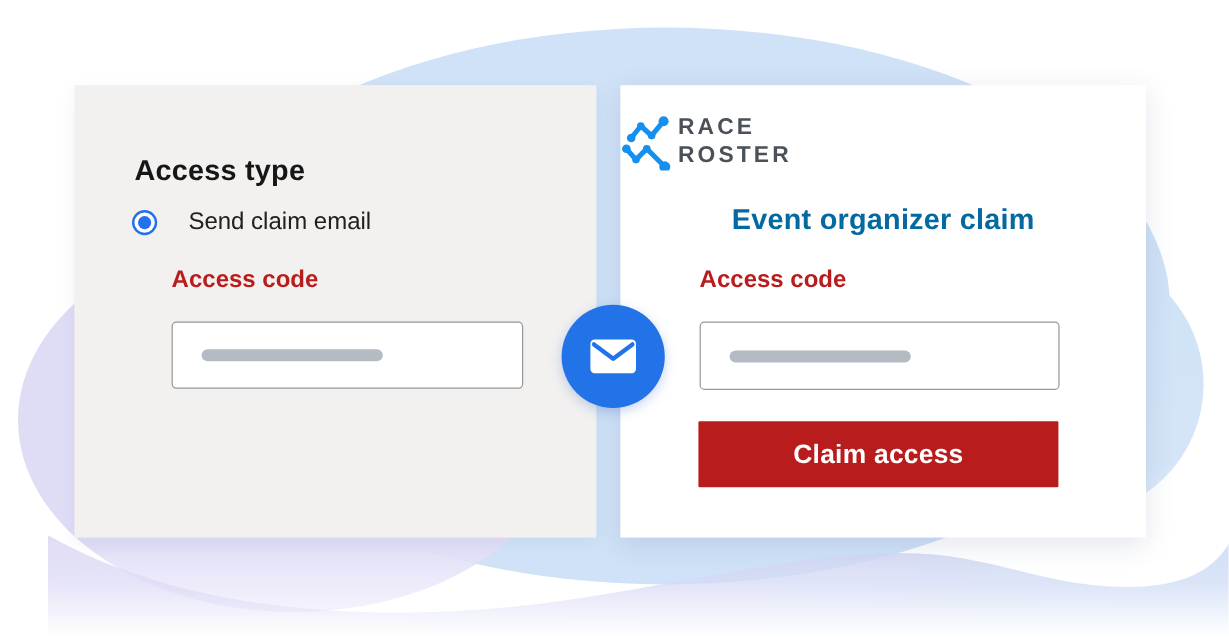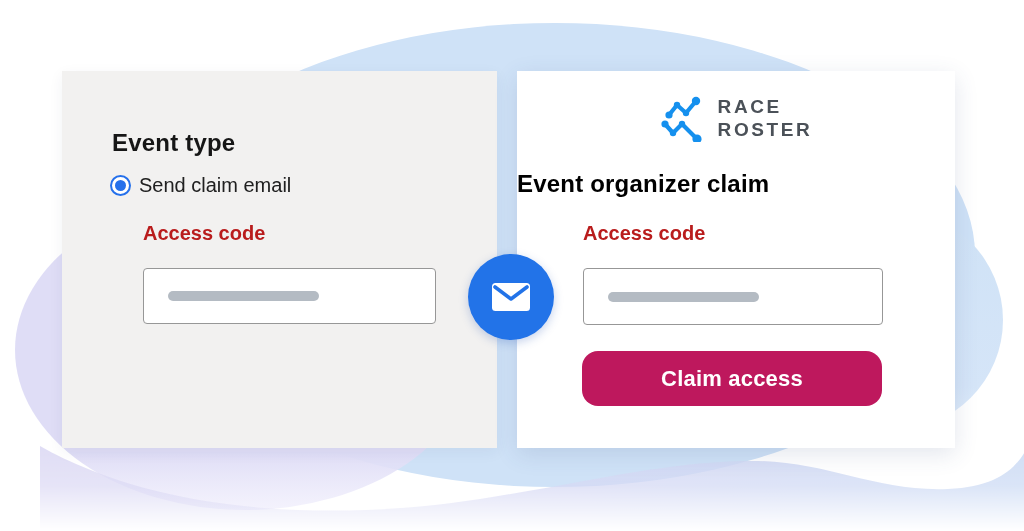--- a/index.html
+++ b/index.html
@@ -21,21 +21,21 @@
     left:517px;width:438px;background:#ffffff;
     box-shadow:0 6px 22px rgba(60,80,130,0.14);
   }
 
   .panel-title{
     position:absolute;left:50px;top:58px;margin:0;
     font-size:24px;font-weight:bold;color:#161616;letter-spacing:.2px;
   }
 
   
-  .radio-row{position:absolute;left:48px;display:flex;align-items:center;gap:8px;cursor:pointer;}
+  .radio-row{position:absolute;left:48px;display:flex;align-items:center;gap:26px;cursor:pointer;}
   .radio-row.first{top:103px;}
   .radio-row.second{top:295px;}
   .radio{
     width:21px;height:21px;border-radius:50%;background:#ffffff;
     box-sizing:border-box;border:2px solid #8d8d8d;flex:0 0 auto;
     display:flex;align-items:center;justify-content:center;
   }
   .radio.checked{border-color:#2570eb;}
   .radio.checked .dot{width:11px;height:11px;border-radius:50%;background:#2570eb;}
   .radio-label{font-size:20px;color:#202020;}
@@ -52,33 +52,33 @@
     border:1px solid #979797;border-radius:4px;box-sizing:border-box;
     display:flex;align-items:center;padding-left:24px;cursor:text;
   }
   .panel-left .code-input{left:81px;width:293px;}
   .panel-right .code-input{left:66px;width:300px;height:57px;}
   .pill{width:151px;height:10px;border-radius:5px;background:#b4bbc3;}
 
   
   .logo{
     position:absolute;left:0;top:24px;width:100%;
-    display:flex;align-items:center;justify-content:center;gap:11px;
+    display:flex;align-items:center;gap:1px;
   }
   .logo-text{
     font-size:19px;font-weight:bold;color:#4b5158;
     letter-spacing:2.6px;line-height:1.16;
   }
   .card-title{
-    position:absolute;left:0;top:99px;width:100%;margin:0;text-align:left;
-    font-size:24px;font-weight:bold;color:#000000;letter-spacing:.2px;
+    position:absolute;left:0;top:99px;width:100%;margin:0;text-align:center;
+    font-size:24px;font-weight:bold;color:#0369a1;letter-spacing:.2px;
   }
   .claim-btn{
     position:absolute;left:65px;top:280px;width:300px;height:55px;
-    background:#be185d;border:none;border-radius:16px;cursor:pointer;
+    background:#b91c1c;border:none;border-radius:1px;cursor:pointer;
     color:#ffffff;font-size:22px;font-weight:bold;
     font-family:"Liberation Sans","DejaVu Sans",sans-serif;letter-spacing:.2px;
   }
 
   
   .dash-svg{position:absolute;left:430px;top:289px;width:164px;height:16px;}
   .mail-circle{
     position:absolute;left:468px;top:254px;width:86px;height:86px;border-radius:50%;
     background:#2273e8;display:flex;align-items:center;justify-content:center;
     box-shadow:0 3px 10px rgba(30,80,180,0.25);
@@ -128,21 +128,21 @@
              C 825 459, 872 492, 948 489
              C 1000 487, 1018 466, 1028 446
              L 1028 531 L 40 531 Z" fill="url(#gradWave)" mask="url(#waveMask)"></path>
   </svg>
 
   <svg class="dash-svg" viewBox="0 0 164 16" aria-hidden="true">
     <line x1="8" y1="8" x2="158" y2="8" stroke="#4a4a4a" stroke-width="2.6" stroke-dasharray="7 10"></line>
   </svg>
 
   <section class="panel panel-left">
-    <h2 class="panel-title">Event type</h2>
+    <h2 class="panel-title">Access type</h2>
 
     <label class="radio-row first">
       <span class="radio checked">
           <span class="dot"></span>
         </span>
       <span class="radio-label">Send claim email</span>
     </label>
 
     <div class="field-label">Access code</div>
 

